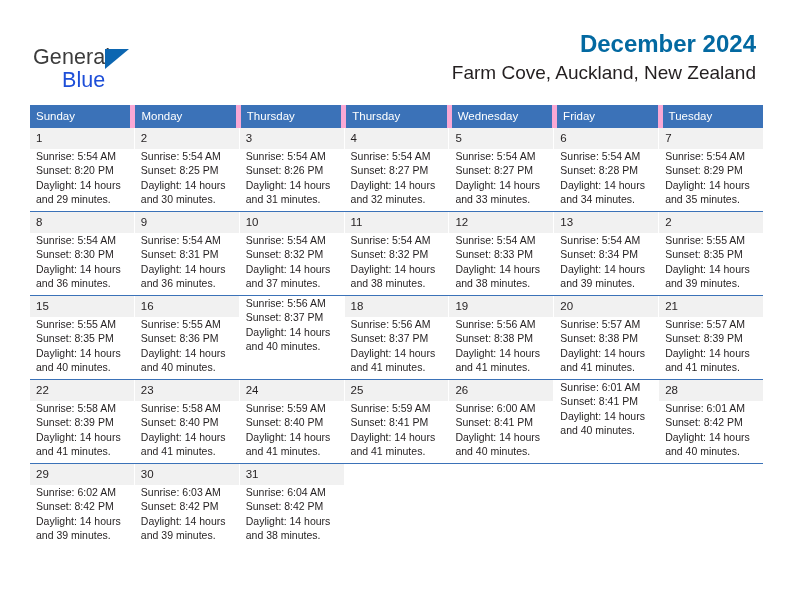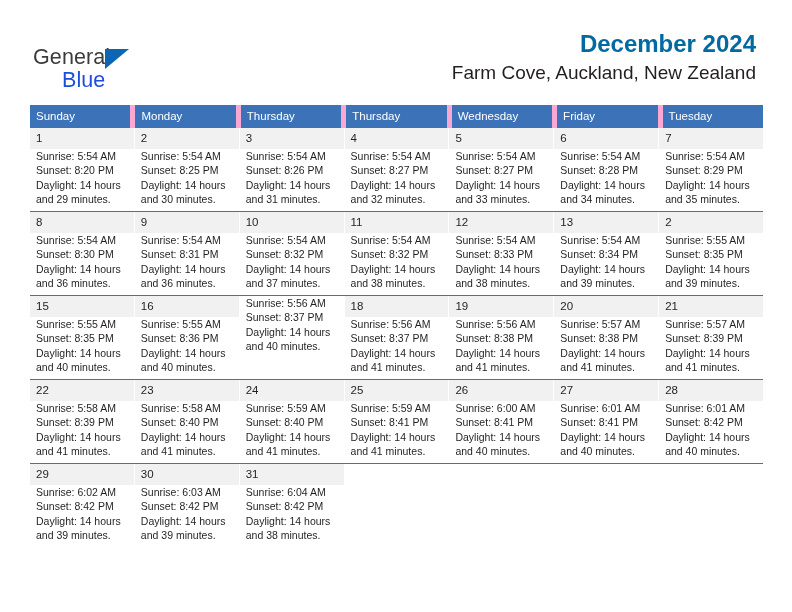--- a/index.html
+++ b/index.html
@@ -424,21 +424,20 @@
       <div class="day-cell">
         <div class="day-num">26</div>
         <div class="day-body">
           <div class="day-line">Sunrise: 6:00 AM</div>
           <div class="day-line">Sunset: 8:41 PM</div>
           <div class="day-line">Daylight: 14 hours</div>
           <div class="day-line">and 40 minutes.</div>
         </div>
       </div>
       <div class="day-cell">
-        <div class="day-num">27</div>
         <div class="day-body">
           <div class="day-line">Sunrise: 6:01 AM</div>
           <div class="day-line">Sunset: 8:41 PM</div>
           <div class="day-line">Daylight: 14 hours</div>
           <div class="day-line">and 40 minutes.</div>
         </div>
       </div>
       <div class="day-cell">
         <div class="day-num">28</div>
         <div class="day-body">

